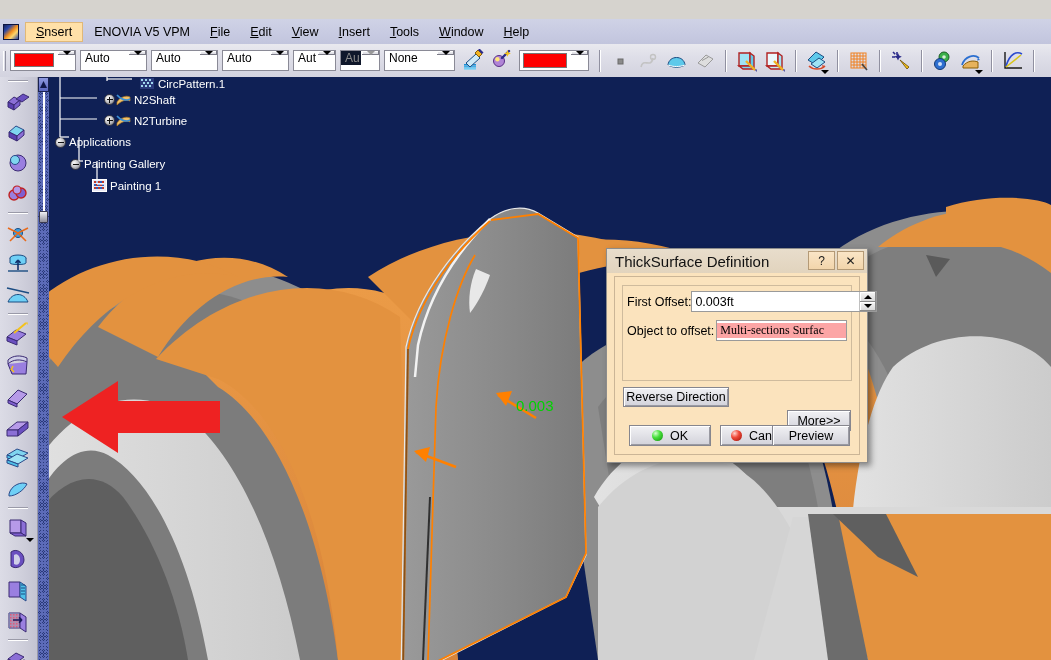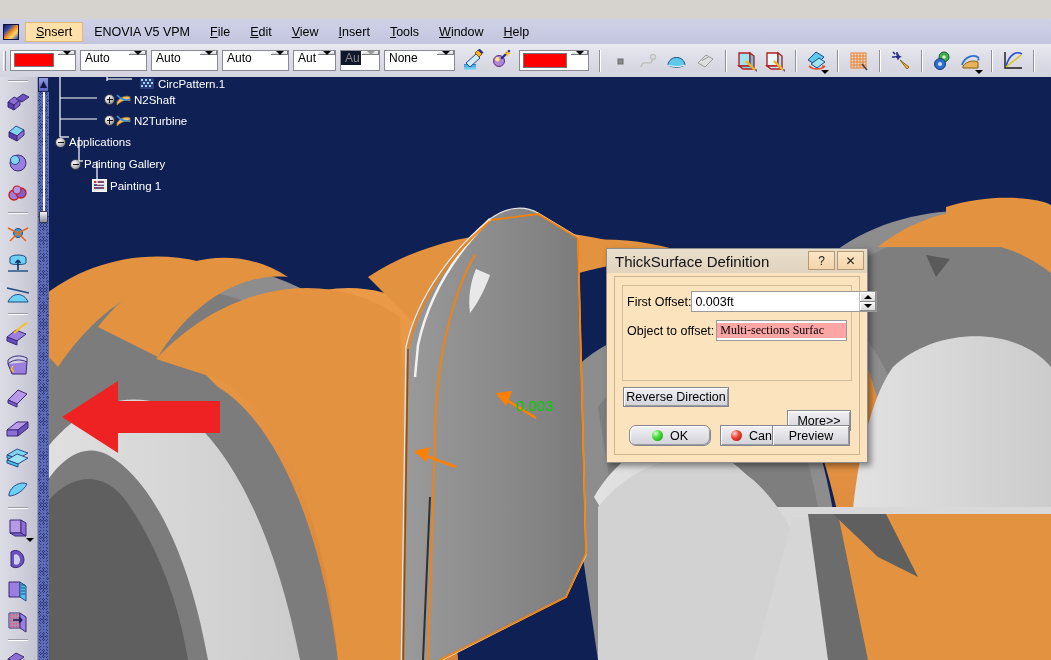--- a/index.html
+++ b/index.html
@@ -234,21 +234,21 @@
   .btn3d{
     background:linear-gradient(to bottom,#f1f1f4,#d2d2da);
     border:1px solid #86868e;
     box-shadow:inset 1px 1px 0 #ffffff, inset -1px -1px 0 #9a9aa2;
     font-family:"Liberation Sans",sans-serif;font-size:12.5px;color:#000;
     display:flex;align-items:center;justify-content:center;
     cursor:default;box-sizing:border-box;
   }
   .btn-reverse{position:absolute;left:8px;top:110px;width:106px;height:20px;}
   .btn-more{position:absolute;right:8px;top:133px;width:64px;height:21px;}
-  .btn-ok{position:absolute;left:14px;bottom:8px;width:82px;height:21px;border-radius:7px;}
+  .btn-ok{position:absolute;left:14px;bottom:8px;width:82px;height:21px;}
   .btn-cancel{position:absolute;left:105px;bottom:8px;width:79px;height:21px;}
   .btn-preview{position:absolute;right:9px;bottom:8px;width:78px;height:21px;margin-left:42px;}
   .led{
     width:11px;height:11px;border-radius:50%;margin-right:7px;flex:none;
   }
   .led.green{background:radial-gradient(circle at 33% 30%,#d6ffd0 0%,#49e03d 40%,#0d8c08 100%);}
   .led.red{background:radial-gradient(circle at 33% 30%,#ffd6d0 0%,#f04a3a 40%,#9c0d05 100%);}
 
   
   .red-arrow{position:absolute;left:24px;top:300px;pointer-events:none;}

